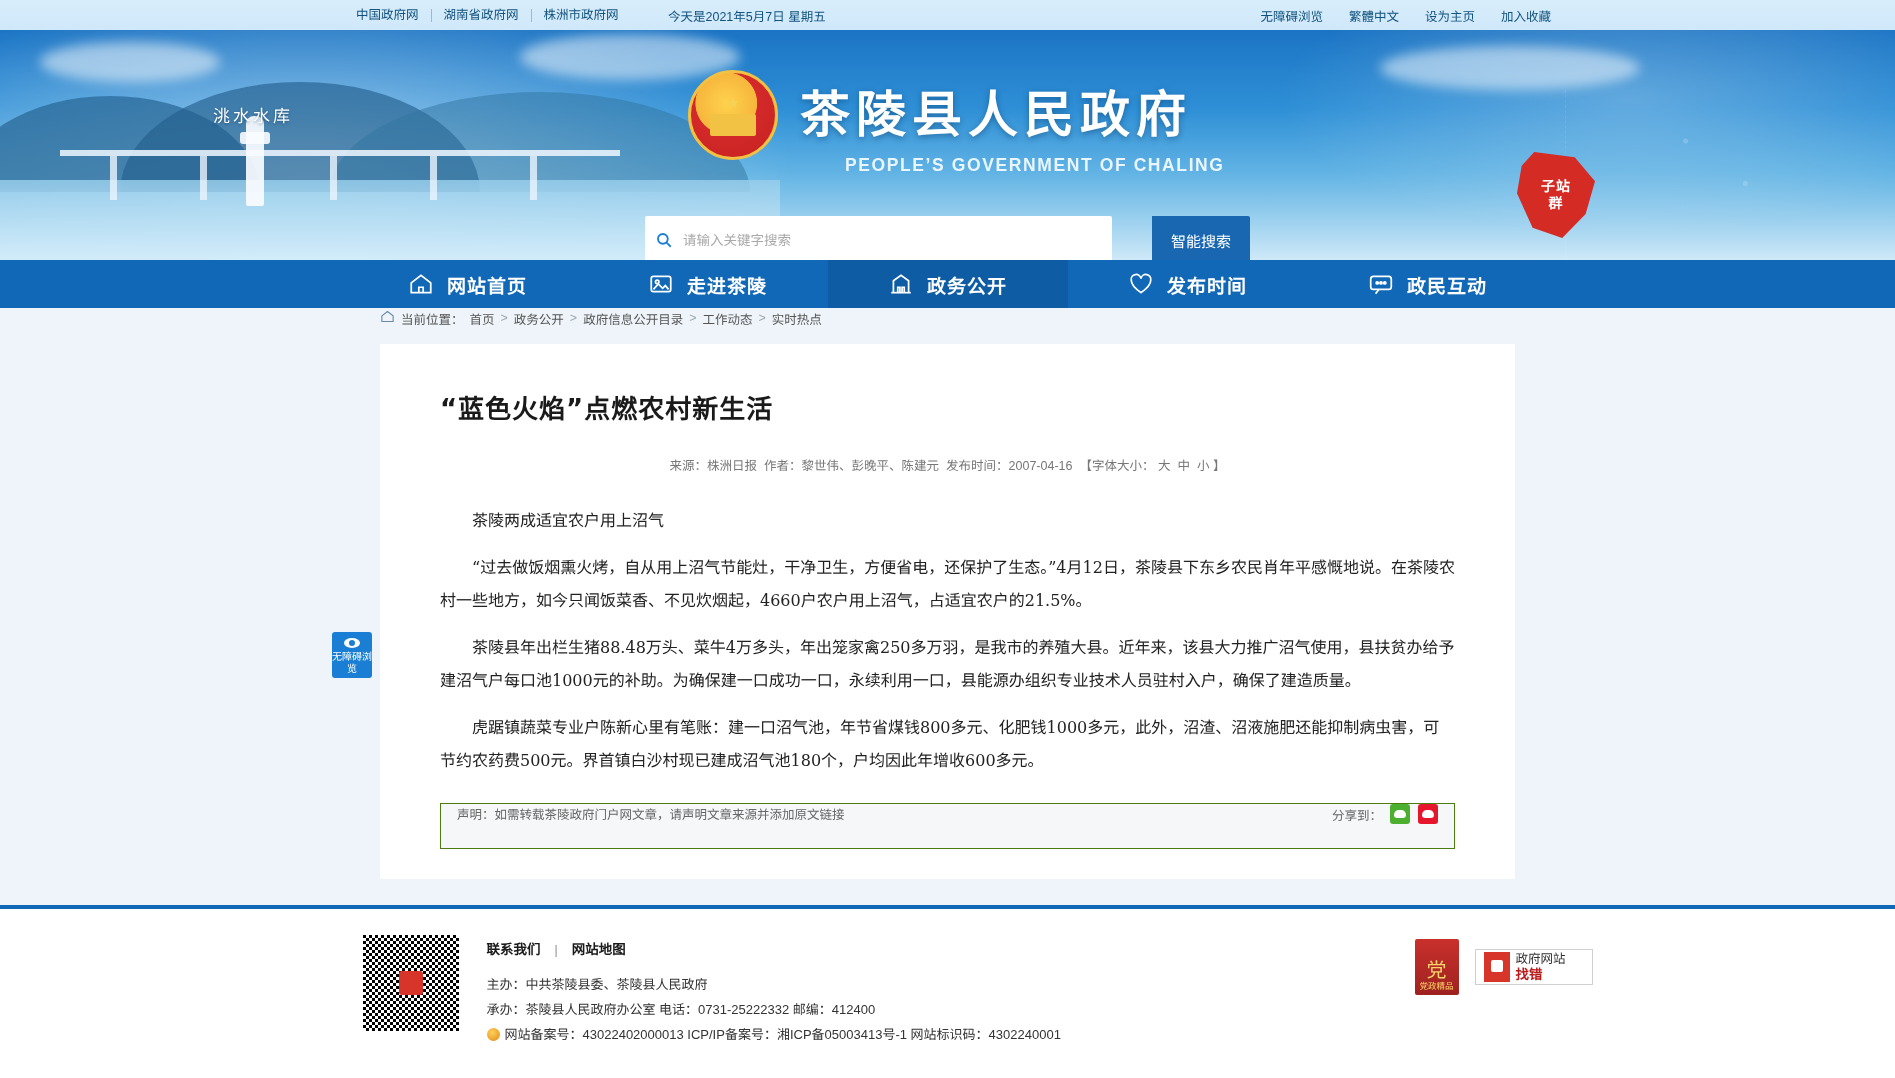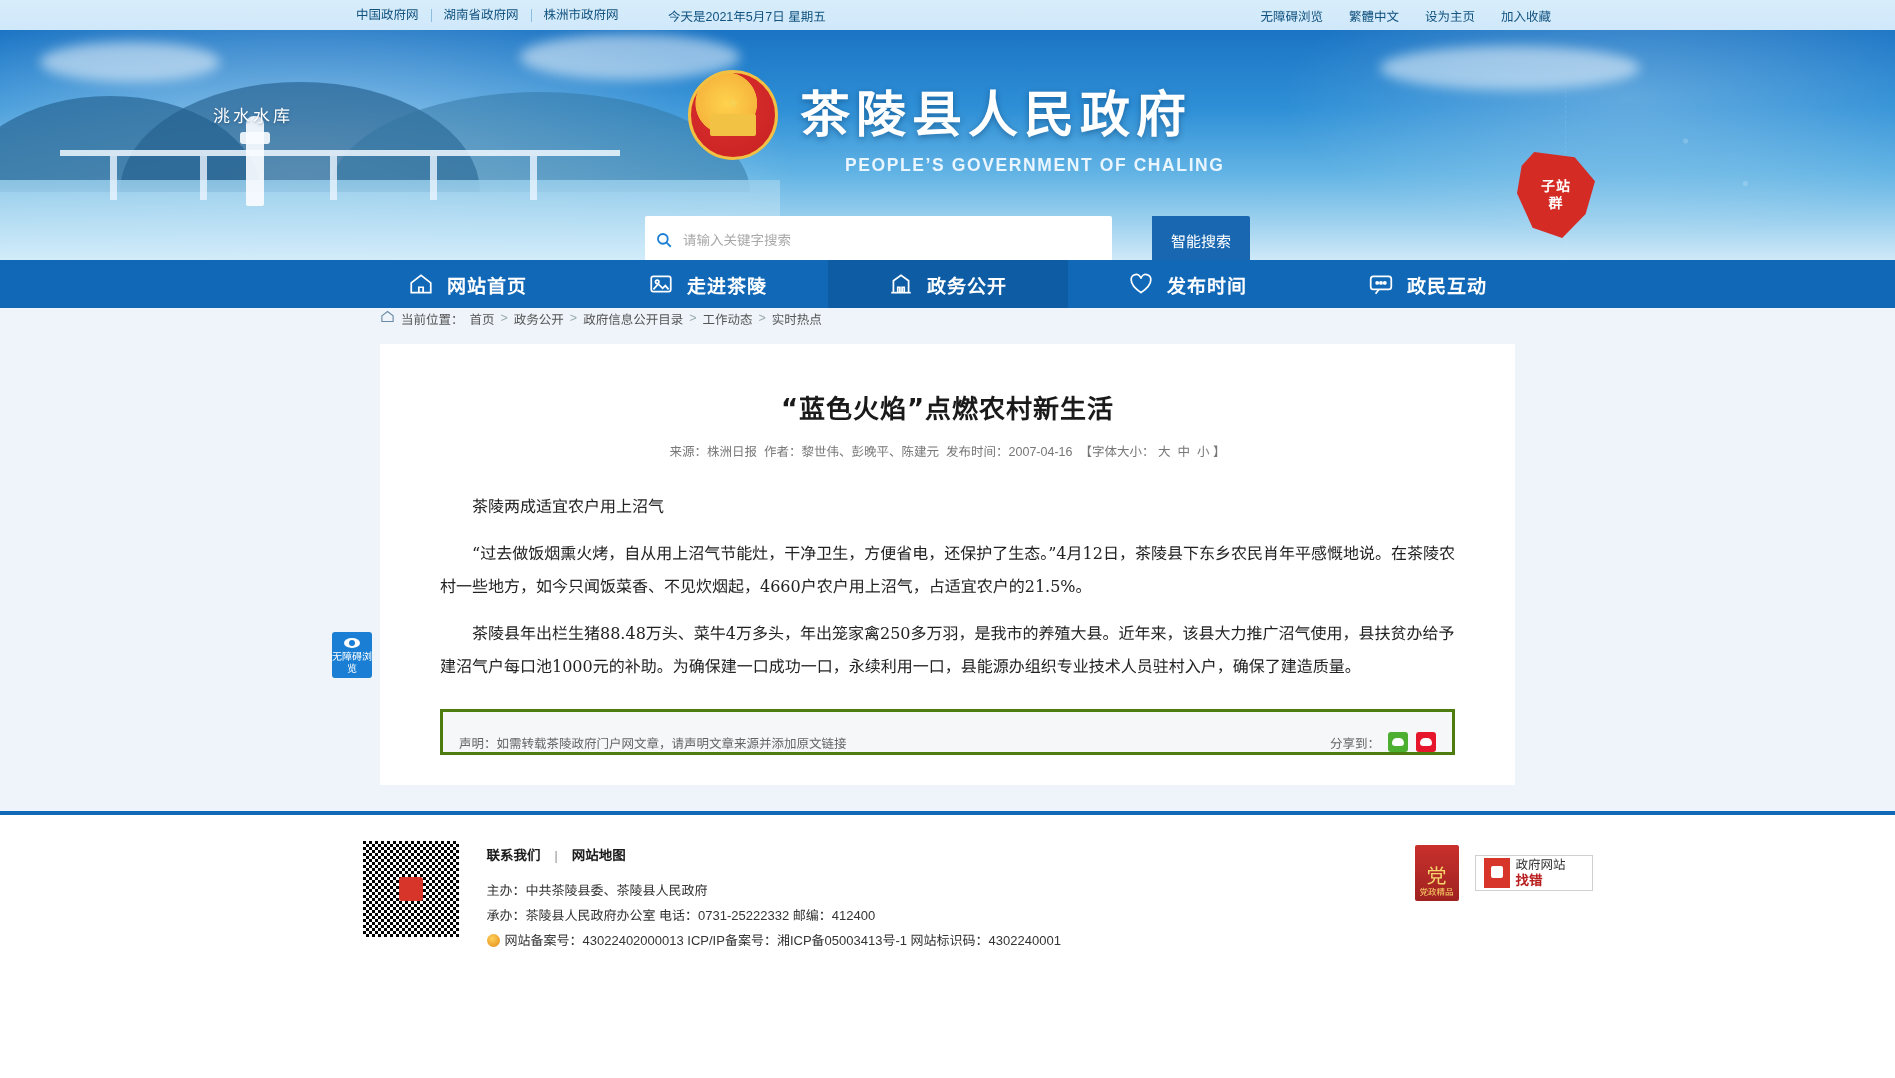--- a/index.html
+++ b/index.html
@@ -182,35 +182,35 @@
   .breadcrumb a { color:#555; text-decoration:none; }
   .breadcrumb .sep { color:#9aa; }
 
   
   .contentbg { background:#eef4fa; padding-bottom: 26px; }
   .article {
     width: 1135px; margin: 0 auto; background:#fff; padding: 34px 60px 30px 60px;
     position: relative;
   }
   .art-title {
-    text-align:center; font-size: 26px; font-weight:bold; color:#1a1a1a;
-    letter-spacing:1px; margin: 10px 0 16px 0;
+    font-size: 26px; font-weight:bold; color:#1a1a1a;
+    letter-spacing:1px; margin: 10px 0 30px 0;
     font-family: "DejaVu Sans", "Liberation Sans", sans-serif;
   }
   .art-meta {
     text-align:center; font-size:12.5px; color:#777; margin-bottom: 30px;
   }
   .art-meta .fs { cursor:pointer; }
   .art-body { font-size: 16px; color:#222; line-height: 33px;
     font-family: "DejaVu Serif", "Liberation Serif", serif; }
   .art-body p { margin: 0 0 14px 0; text-indent: 2em; }
   .art-body p.first { text-indent: 2em; }
   .statement {
-    margin-top: 26px; background:#f5f7f9; border:3px solid #4d7c0f;
-    height: 46px; display:flex; align-items:flex-end; justify-content:space-between;
+    margin-top: 26px; background:#f5f7f9; border:1px solid #4d7c0f;
+    height: 46px; display:flex; align-items:flex-start; justify-content:space-between;
     padding: 0 16px; font-size: 12.5px; color:#666;
   }
   .share { display:flex; align-items:center; gap:8px; }
   .share .sicon { width:20px; height:20px; border-radius:3px; display:inline-block; }
   .sicon.wechat { background:#4caf2f; position:relative; }
   .sicon.weibo  { background:#e6162d; position:relative; }
   .sicon.wechat:after, .sicon.weibo:after {
     content:""; position:absolute; left:4px; top:6px; width:12px; height:8px;
     background:#fff; border-radius: 6px 6px 4px 4px;
   }
@@ -437,20 +437,21 @@
         <span class="fs">大</span>&nbsp;
         <span class="fs">中</span>&nbsp;
         <span class="fs">小</span>
         <span>】</span>
       </div>
 
       <div class="art-body">
         <p class="first">茶陵两成适宜农户用上沼气</p>
         <p>“过去做饭烟熏火烤，自从用上沼气节能灶，干净卫生，方便省电，还保护了生态。”4月12日，茶陵县下东乡农民肖年平感慨地说。在茶陵农村一些地方，如今只闻饭菜香、不见炊烟起，4660户农户用上沼气，占适宜农户的21.5%。</p>
         <p>茶陵县年出栏生猪88.48万头、菜牛4万多头，年出笼家禽250多万羽，是我市的养殖大县。近年来，该县大力推广沼气使用，县扶贫办给予建沼气户每口池1000元的补助。为确保建一口成功一口，永续利用一口，县能源办组织专业技术人员驻村入户，确保了建造质量。</p>
+        <p>虎踞镇蔬菜专业户陈新心里有笔账：建一口沼气池，年节省煤钱800多元、化肥钱1000多元，此外，沼渣、沼液施肥还能抑制病虫害，可节约农药费500元。界首镇白沙村现已建成沼气池180个，户均因此年增收600多元。</p>
       </div>
 
       <div class="statement">
         <span>声明：如需转载茶陵政府门户网文章，请声明文章来源并添加原文链接</span>
         <span class="share">
           <span>分享到：</span>
           <span class="sicon wechat"></span>
           <span class="sicon weibo"></span>
         </span>
       </div>

